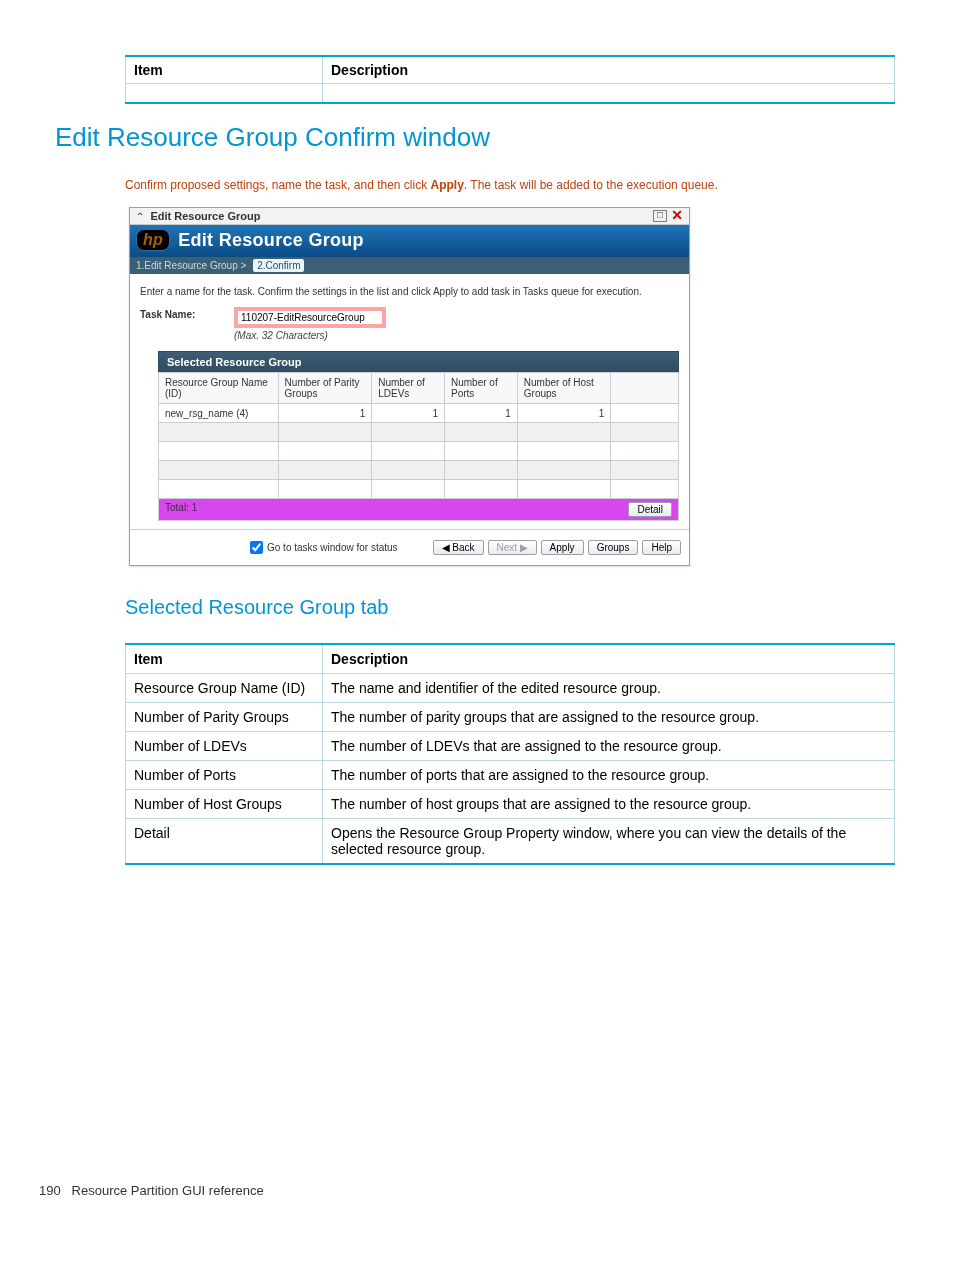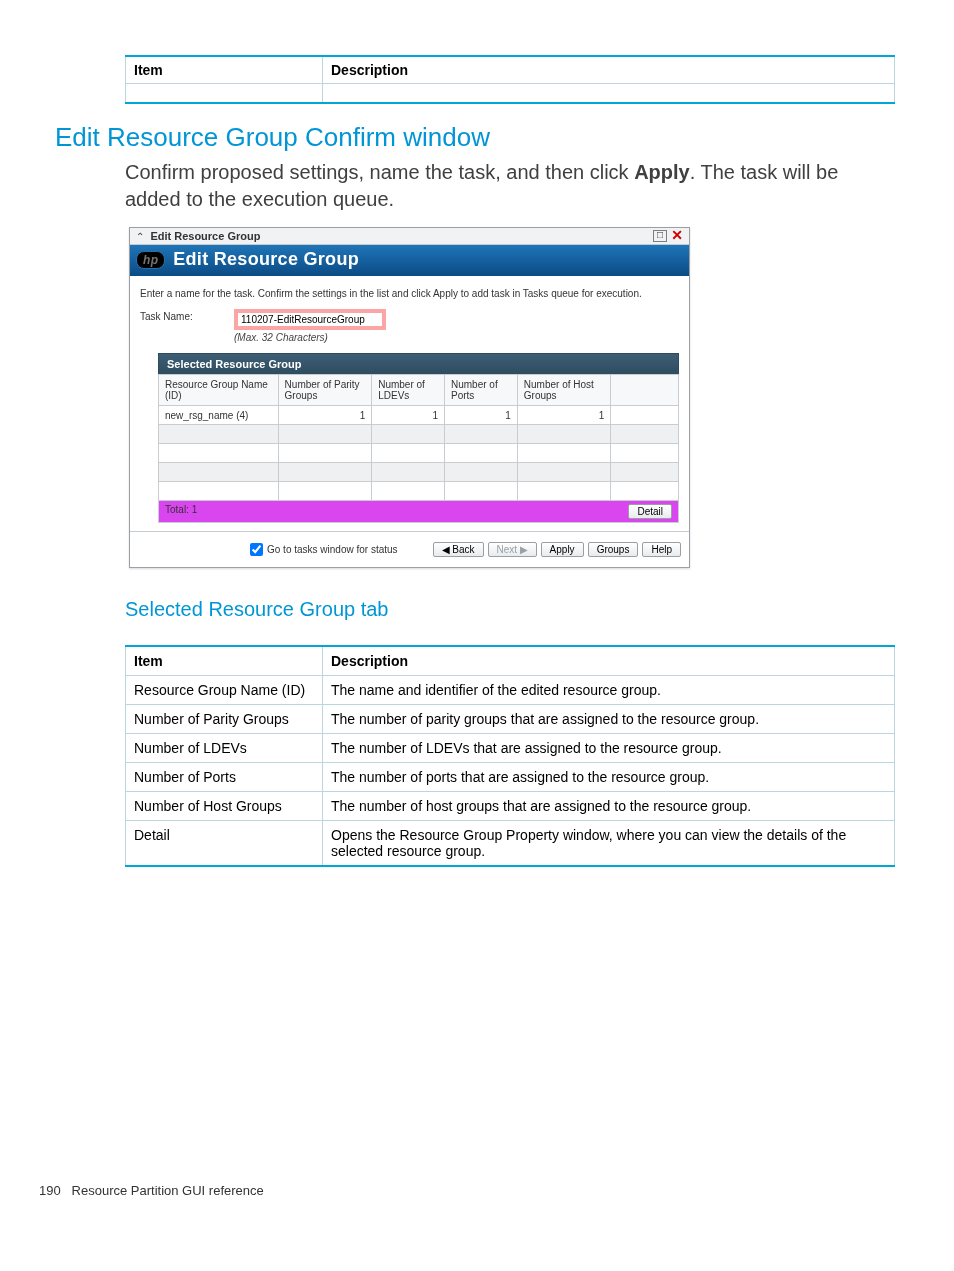--- a/index.html
+++ b/index.html
@@ -47,24 +47,24 @@
     margin: 18px 0 4px 0;
   }
   h2.sub-heading {
     font-family: Arial, Helvetica, sans-serif;
     font-weight: normal;
     color: #0096d6;
     font-size: 20px;
     margin: 30px 0 24px 70px;
   }
   .intro-text {
-    margin: 6px 0 14px 70px;
-    font-size: 20px;
+    margin: 24px 0 14px 70px;
+    font-size: 12px;
     line-height: 1.35;
-    color: #404040;
+    color: #c2410c;
   }
   .intro-text b { font-weight: bold; }
 
   
   .dialog-outer {
     width: 559px;
     margin-left: 74px;
     border: 1px solid #9aa0a6;
     box-shadow: 0 1px 2px rgba(0,0,0,.15);
     background: #fff;
@@ -93,24 +93,24 @@
     font-size: 18px;
     font-weight: bold;
     padding: 4px 6px 6px;
     display: flex;
     align-items: center;
     letter-spacing: .3px;
   }
   .hp-logo {
     display:inline-block;
     background:#000;
-    color:#737373;
+    color:#a16207;
     border-radius:8px;
     font-style:italic;
-    font-size:12px;
+    font-size:16px;
     padding:1px 6px;
     margin-right:8px;
     border:1px solid #2b6fa9;
   }
 
   .wiz-steps {
     background: #3b5f77;
     padding: 3px 6px;
     font-size: 10px;
     color: #ccd8e0;
@@ -118,21 +118,21 @@
   .wiz-steps .active {
     background: #eaf4fb;
     color: #2f4e61;
     padding: 1px 4px;
     border-radius: 2px;
     margin-left: 4px;
   }
   .dlg-body { padding: 12px 10px 0; }
   .hint { font-size: 10px; margin-bottom: 10px; }
   .task-row { display:flex; align-items:flex-start; margin-bottom:10px; }
-  .task-row .lbl { width:94px; padding-top:2px; }
+  .task-row .lbl { width:94px; padding-top:2px;font-weight:bold; }
   .task-row input {
     font-size:10px; padding:1px 3px; border:4px solid #fca5a5; width:138px;
     font-family: inherit;
   }
   .underhint { font-size:10px; color:#444; margin-top:2px;font-style:italic; }
 
   .srg-panel { margin: 6px 10px 6px 28px; }
   .srg-head {
     background: linear-gradient(#3d5e75, #2f4c60);
     color:#fff; font-weight:bold; font-size:11px;
@@ -246,20 +246,25 @@
   <div class="dialog-outer">
     <div class="dlg-titlebar">
       <span class="chev">⌃</span>
       <span class="title">Edit Resource Group</span>
       <span class="win-btn">□</span>
       <span class="win-btn close">✕</span>
     </div>
     <div class="hp-banner">
       <span class="hp-logo">hp</span>
       <span>Edit Resource Group</span>
+    </div>
+    <div class="wiz-steps">
+      <span>1.Edit Resource Group</span>
+      <span>&gt;</span>
+      <span class="active">2.Confirm</span>
     </div>
 
     <div class="dlg-body">
       <div class="hint">Enter a name for the task. Confirm the settings in the list and click Apply to add task in Tasks queue for execution.</div>
 
       <div class="task-row">
         <span class="lbl">Task Name:</span>
         <div>
           <input type="text" value="110207-EditResourceGroup" style="">
           <div class="underhint">(Max. 32 Characters)</div>

